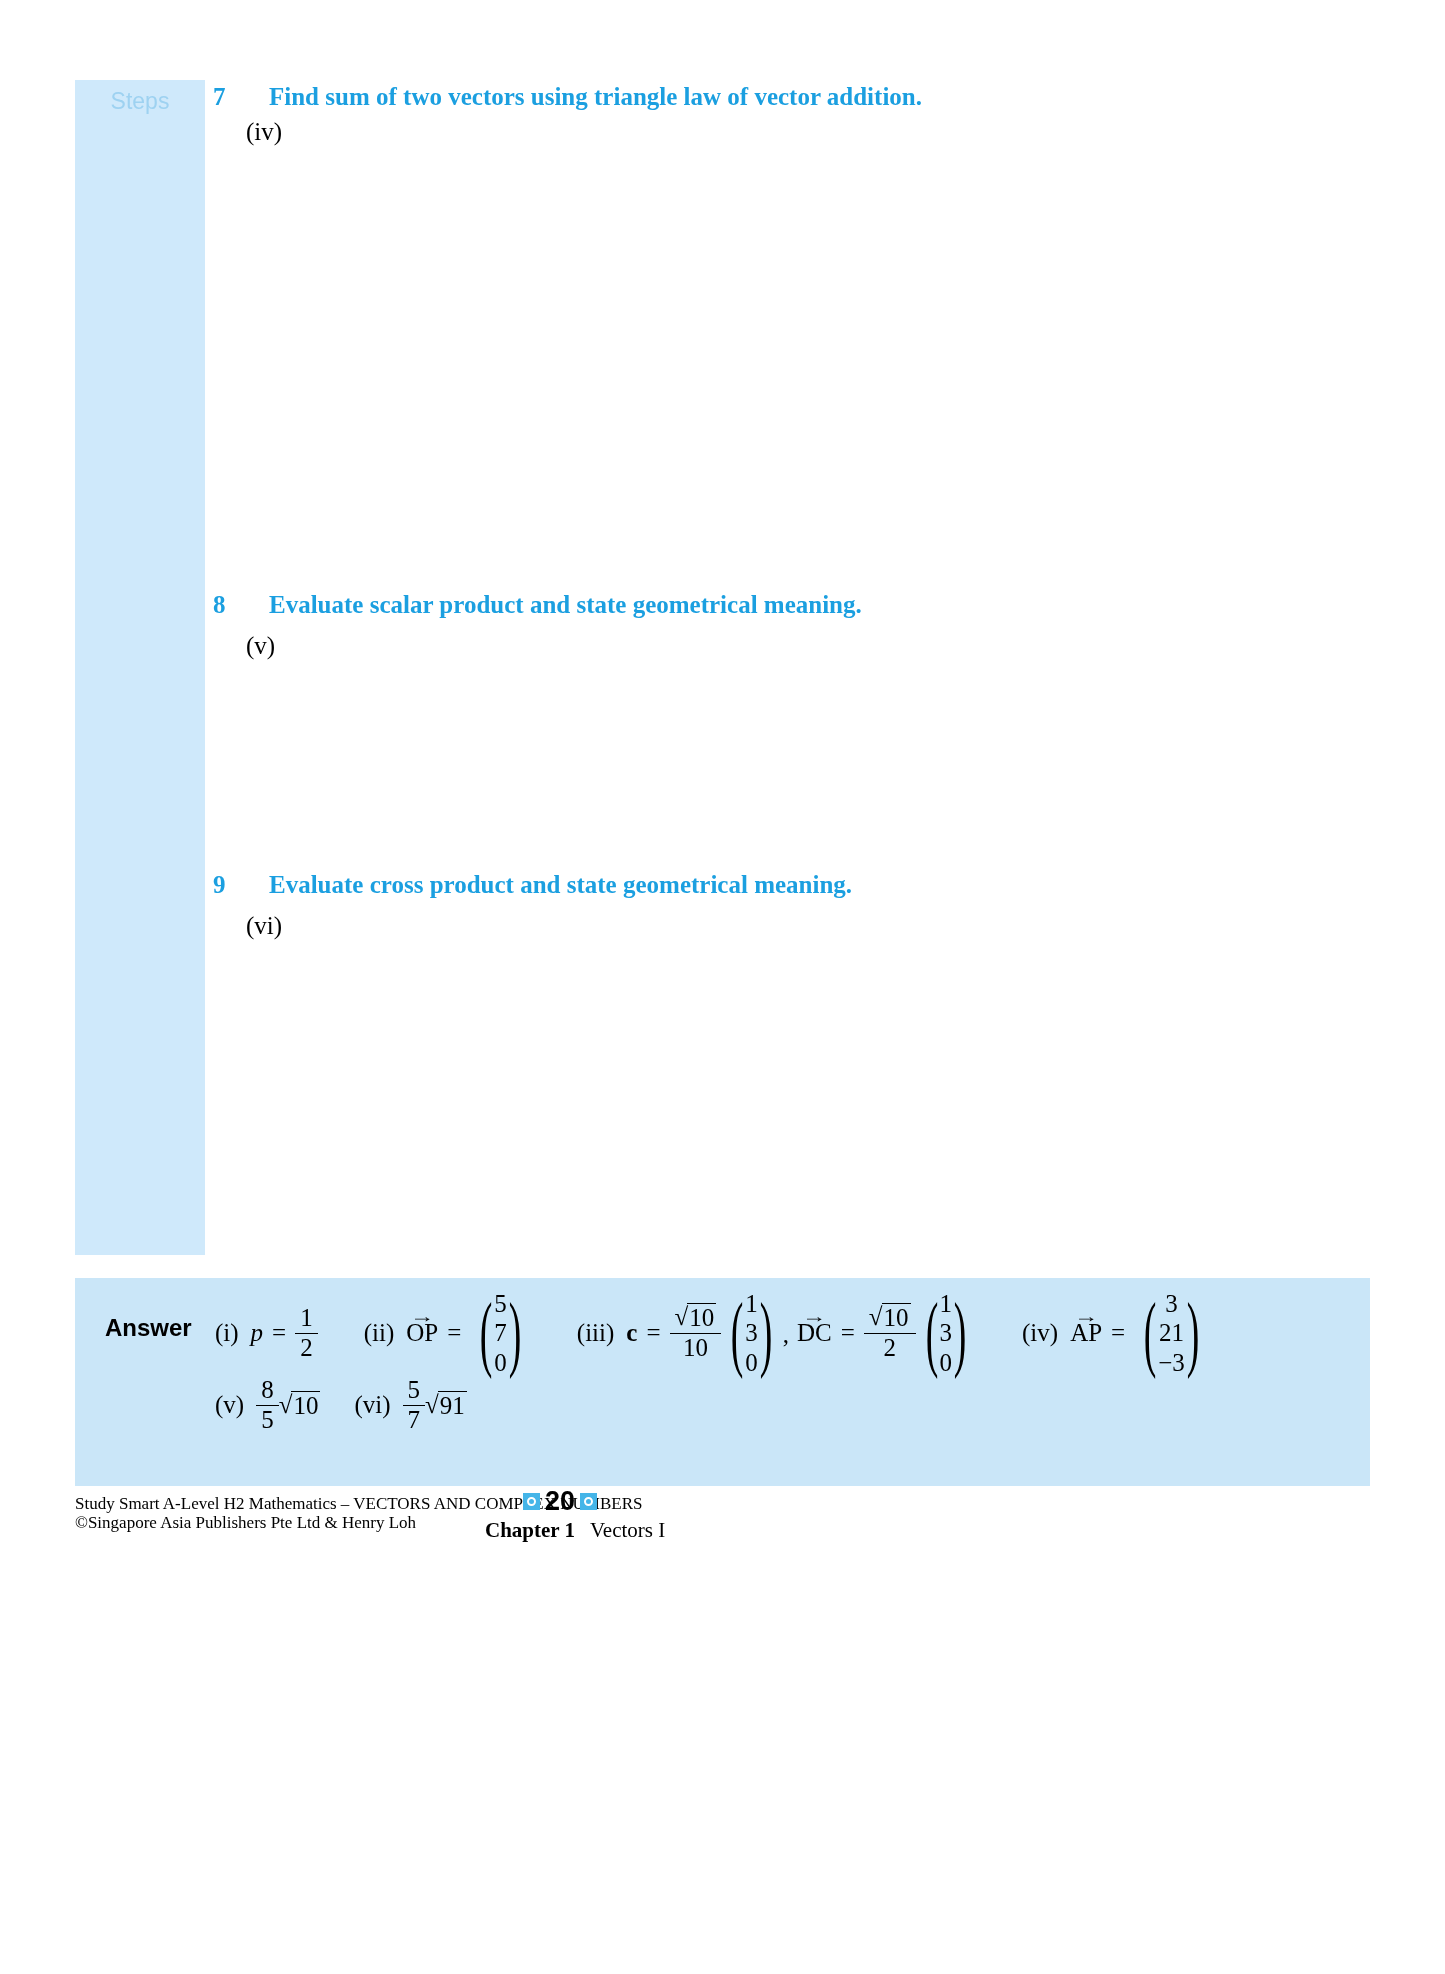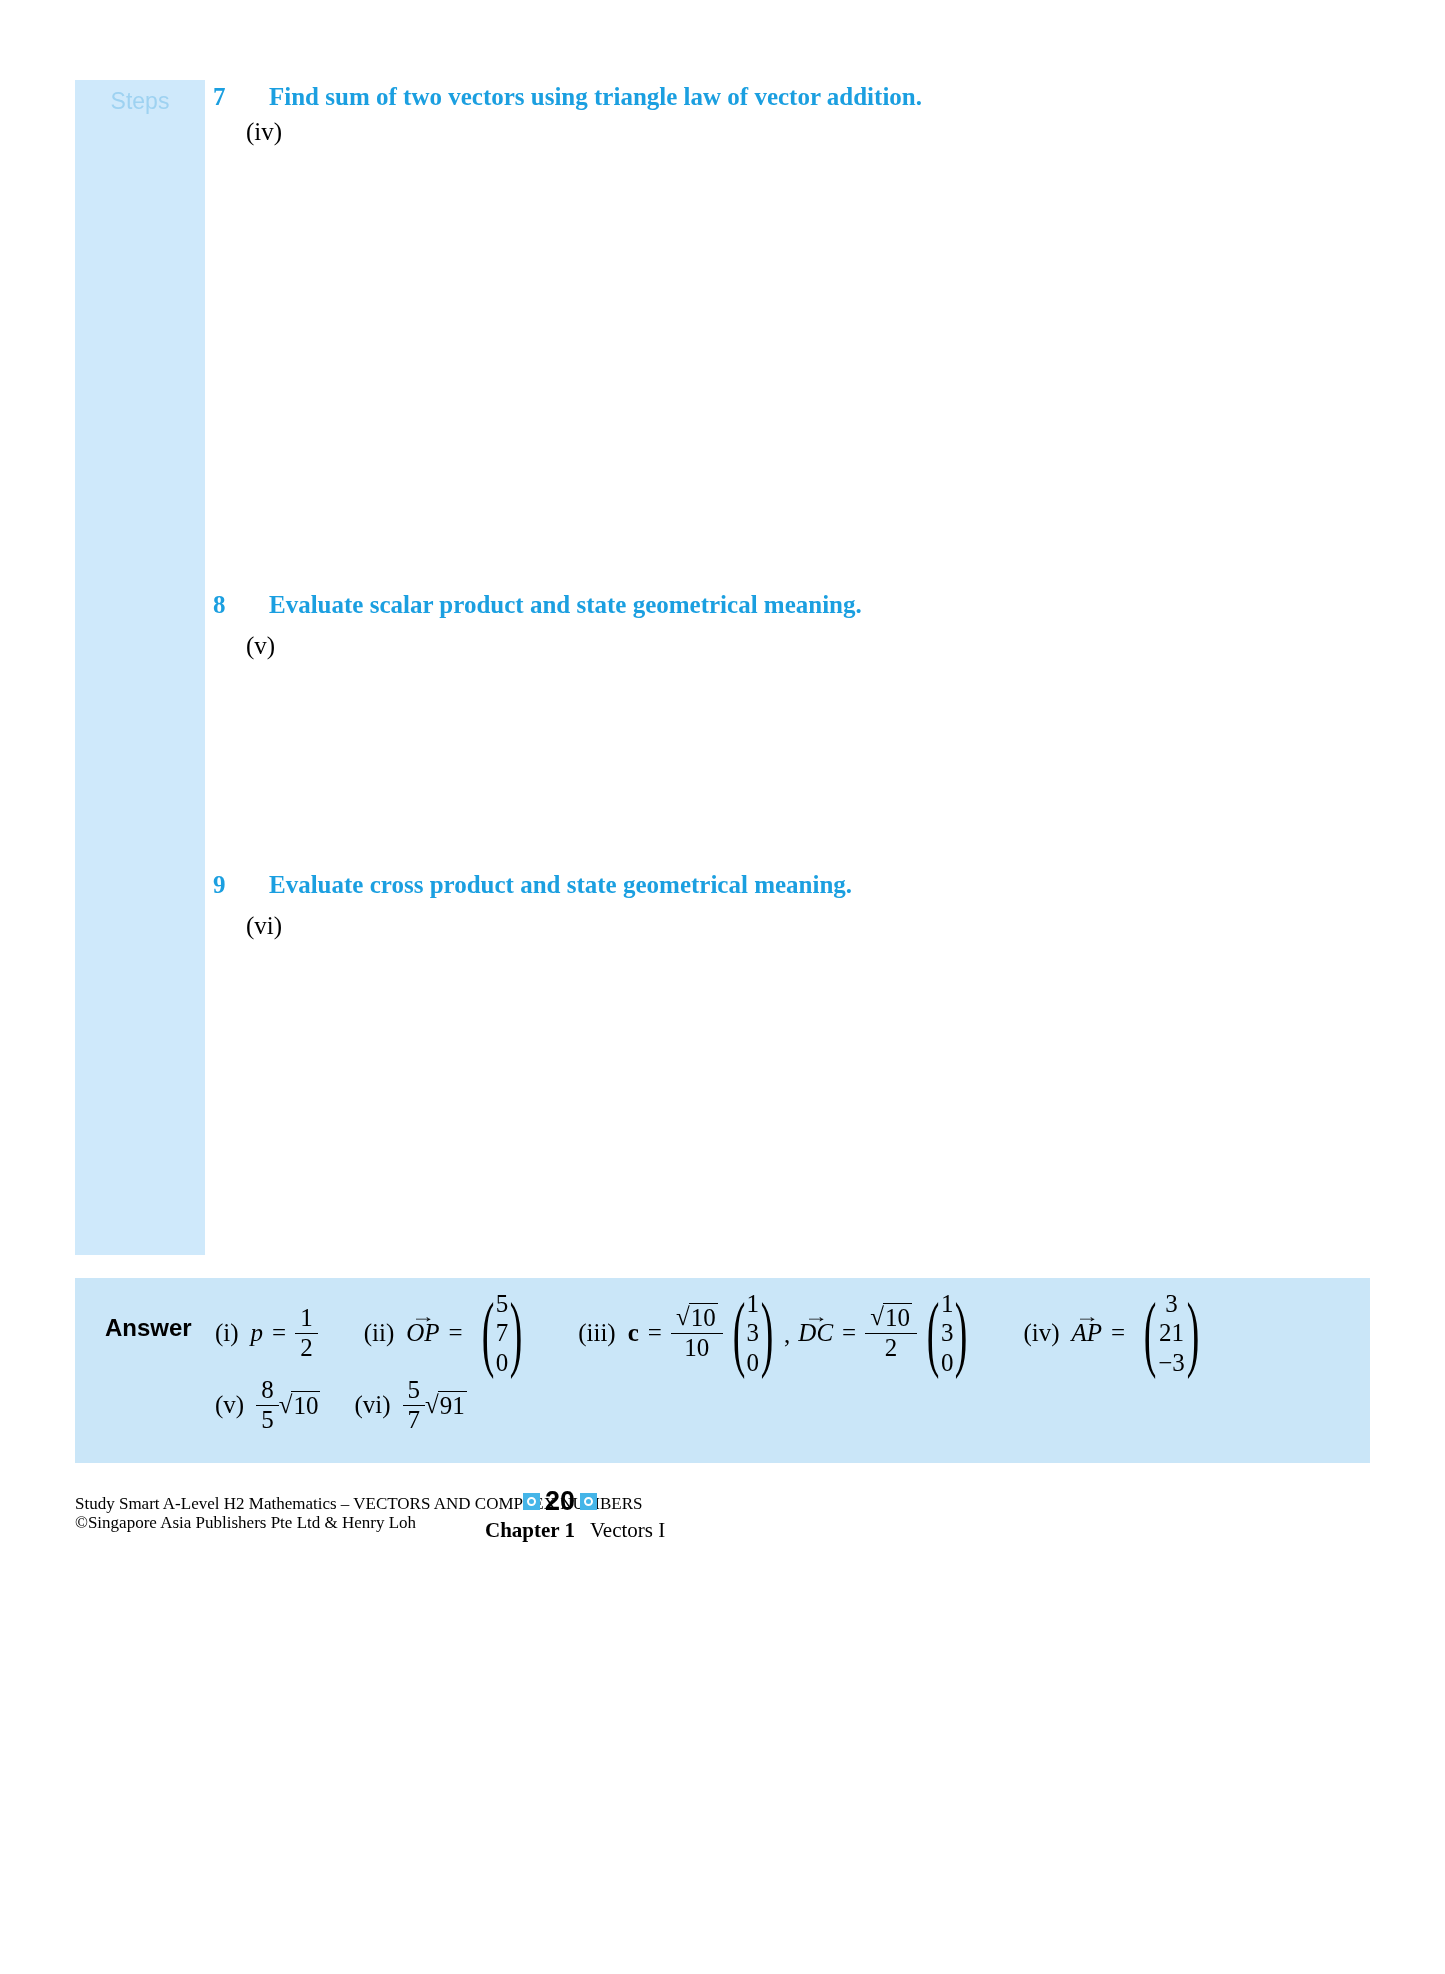--- a/index.html
+++ b/index.html
@@ -39,21 +39,21 @@
   .step-title { max-width: 950px; margin-left: 20px; }
   .part-label {
     position: absolute; left: 246px;
     font-size: 25px;
     color: #000;
   }
 
   
   .answer-box {
     position: absolute; left: 75px; top: 1278px;
-    width: 1295px; height: 185px;
+    width: 1295px; height: 208px;
     background: #cae6f8;
   }
   .answer-label {
     position: absolute; left: 30px; top: 36px;
     font-family: "Liberation Sans", sans-serif;
     font-weight: bold;
     font-size: 24px;
   }
   .ans-row {
     position: absolute; left: 140px;
@@ -78,21 +78,21 @@
     display: inline-flex; flex-direction: column; align-items: center;
     line-height: 1.15; vertical-align: middle;
   }
   .frac .num { padding: 0 5px; border-bottom: 1.6px solid #000; display: inline-flex; justify-content: center; }
   .frac .den { padding: 0 5px; }
 
   .sqrt { display: inline-flex; align-items: flex-start; }
   .sqrt::before { content: "\221A"; }
   .sqrt .radicand { border-top: 1.6px solid #000; padding: 0 2px; margin-left: -1px; }
 
-  .vec { position: relative; display: inline-block; font-style: italic; }
+  .vec { position: relative; display: inline-block; }
   .vec::before {
     content: "\2192";
     position: absolute; left: 50%; top: -0.72em;
     transform: translateX(-50%) scaleX(1.35);
     font-size: 0.72em; font-style: normal;
   }
 
   .colvec { display: inline-flex; align-items: center; margin: 0 2px; }
   .colvec::before, .colvec::after {
     display: inline-block;

